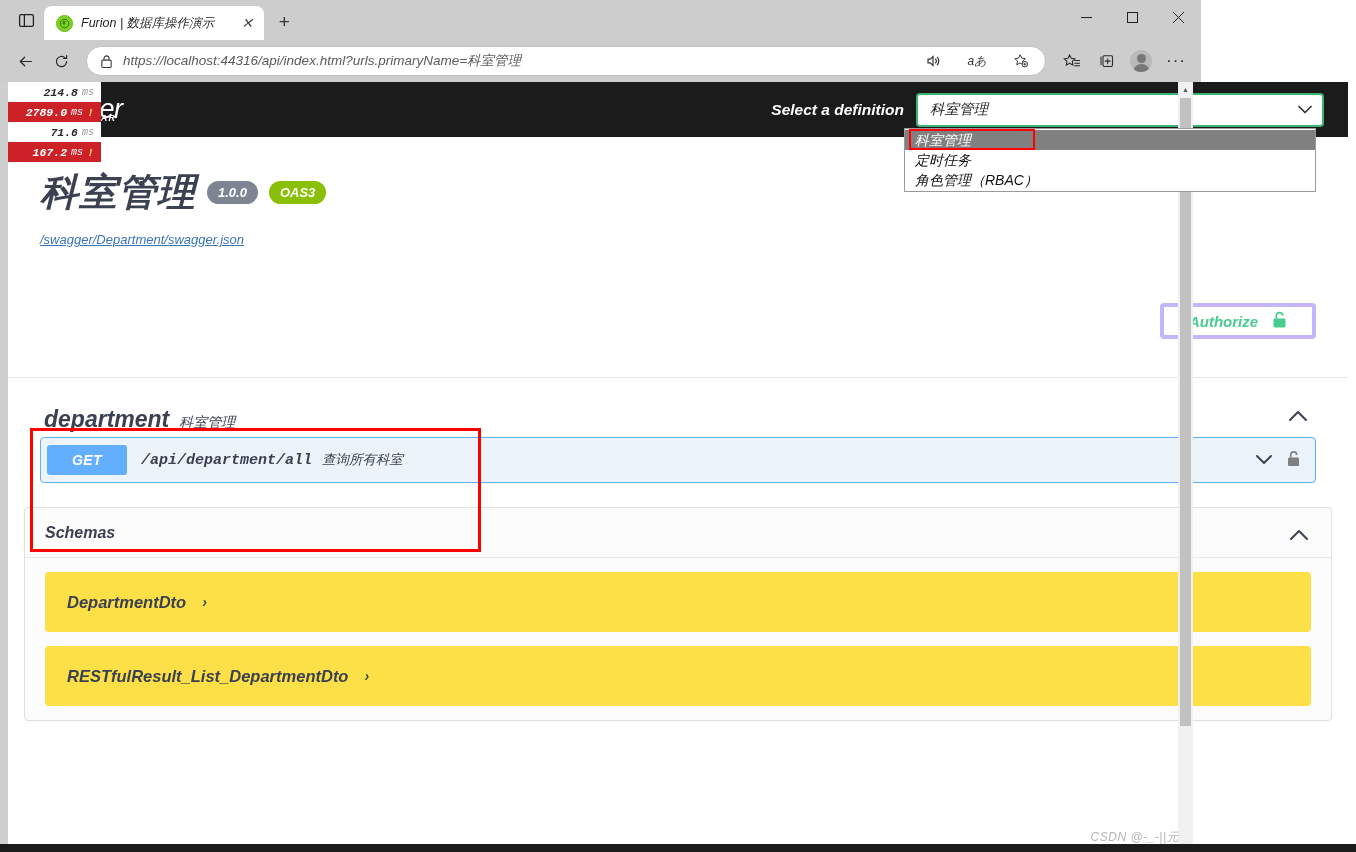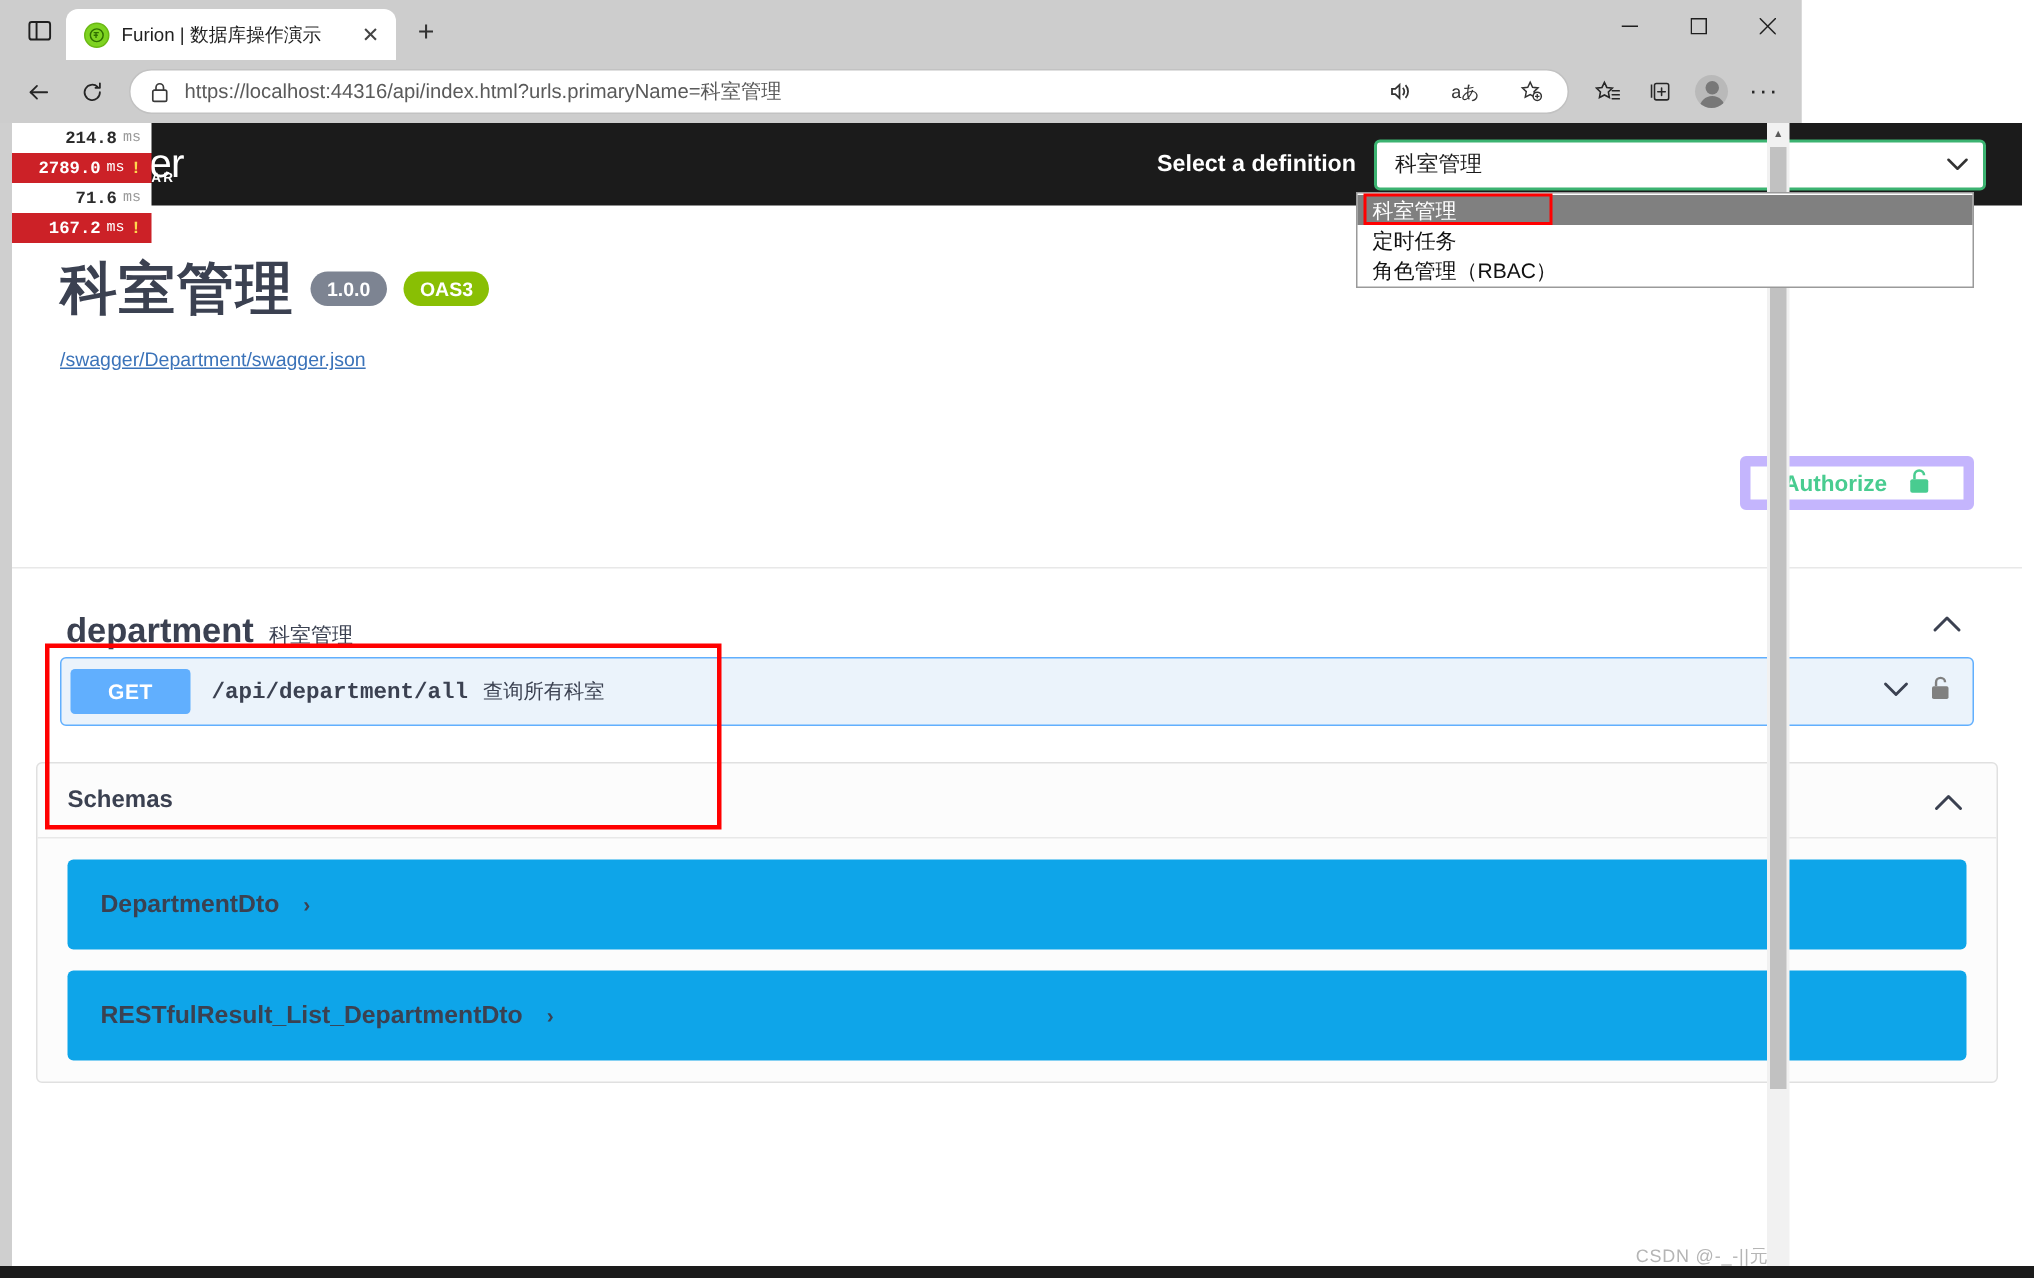--- a/index.html
+++ b/index.html
@@ -4,21 +4,21 @@
 <style>
   * { box-sizing: border-box; margin: 0; padding: 0; }
   html, body {
     width: 1356px; height: 852px;
     overflow: hidden;
     font-family: "Liberation Sans", sans-serif;
     background: #ffffff;
   }
 
   
-  .browser { width: 1201px; height: 852px; position: relative; background: #cfcfcf; }
+  .browser { width: 1201px; height: 852px; position: relative; background: #cfcfcf; font-style: italic; }
 
   .titlebar {
     height: 40px; background: #cdcdcd;
     display: flex; align-items: flex-end; padding-left: 8px;
     position: relative;
   }
   .tab-strip-icon {
     width: 36px; height: 34px; margin-bottom: 3px;
     display: flex; align-items: center; justify-content: center;
   }
@@ -169,21 +169,21 @@
     padding: 4px 11px; border-radius: 14px;
   }
   .api-url {
     font-size: 13px; color: #3b73b9; margin-top: 14px; display: inline-block;
   }
 
   .auth-wrap {
     padding: 0 32px; margin-top: 55px; display: flex; justify-content: flex-end;
   }
   .authorize-btn {
-    border: 7px solid #c4b5fd; border-radius: 4px; background: #ffffff;
+    border: 4px solid #c4b5fd; border-radius: 4px; background: #ffffff;
     height: 36px; min-width: 156px;
     display: flex; align-items: center; justify-content: center; gap: 14px;
     font-size: 15px; font-weight: bold; color: #49cc90;
   }
   .lock-svg { width: 15px; height: 17px; }
 
   .divider-space { height: 38px; }
   .hairline { border-top: 1px solid #e8e8e8; margin: 0 0; }
 
   
@@ -235,21 +235,21 @@
     border: 1px solid #e0e0e0; border-radius: 4px; background: #fcfcfc;
   }
   .schemas-head {
     height: 50px; display: flex; align-items: center; padding: 0 20px;
     border-bottom: 1px solid #e8e8e8; position: relative;
   }
   .schemas-title { font-size: 16px; font-weight: bold; color: #3b4151; }
   .schemas-chev { position: absolute; right: 22px; top: 19px; }
   .schemas-chev svg { width: 20px; height: 12px; }
   .schema-item {
-    margin: 14px 20px; background: #0ea5e9; border-radius: 4px;
+    margin: 14px 20px; background: #fde047; border-radius: 4px;
     height: 60px; display: flex; align-items: center; padding: 0 22px; gap: 16px;
   }
   .schema-name { font-size: 16.5px; font-weight: bold; color: #3b4151; }
   .schema-arrow { font-size: 14px; color: #3b4151; font-weight: bold; }
 
   
   .perf-overlay {
     position: absolute; left: 8px; top: 82px; width: 93px;
     z-index: 60; font-family: "Liberation Mono", monospace;
   }

